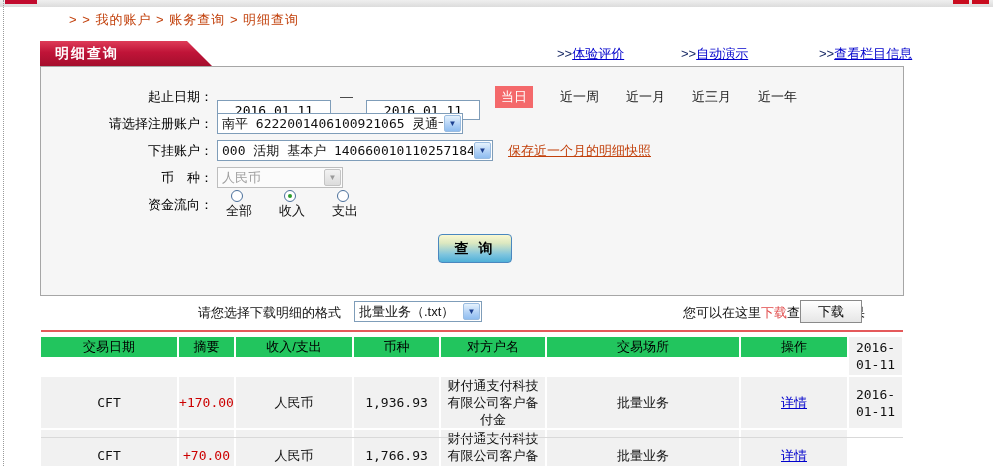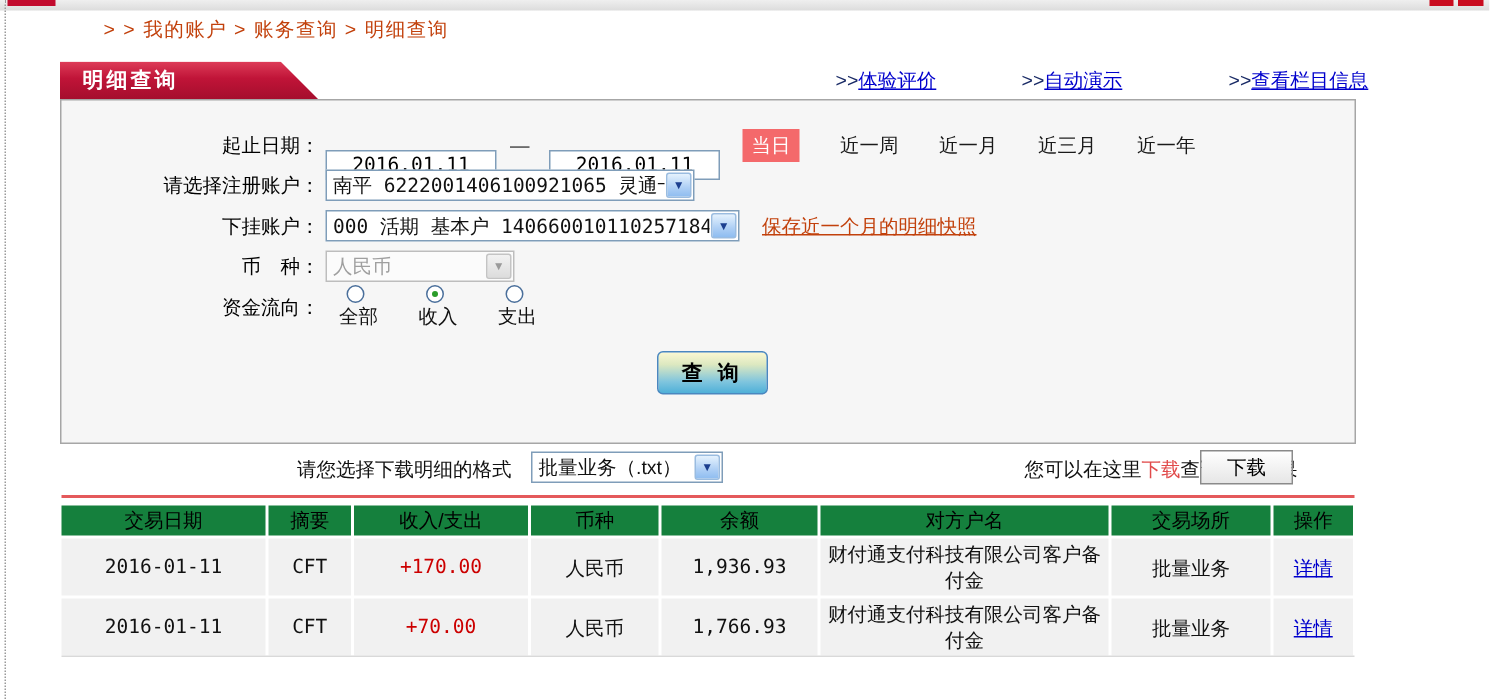--- a/index.html
+++ b/index.html
@@ -118,21 +118,21 @@
   .red-line { position:absolute; left:41px; top:330px; width:862px; height:2px; background:#e4595b; }
 
   
   .rtable {
     position:absolute; left:41px; top:337px; width:861px;
     display:grid;
     grid-template-columns:136px 55px 116px 85px 104px 192px 106px 53px;
     gap:2px;
   }
   .hcell {
-    background:#15803d; height:20px; display:flex; align-items:center; justify-content:center;
+    background:#22c55e; height:20px; display:flex; align-items:center; justify-content:center;
     color:#000;
   }
   .bcell {
     background:#f1f1f1; min-height:38px; display:flex; align-items:center; justify-content:center;
     text-align:center; line-height:17px; padding:0 2px;
   }
   .amount { color:#cc0000; }
   .detail-link { color:#0000cc; text-decoration:underline; cursor:pointer; }
 
   .bottom-line { position:absolute; left:41px; top:437px; width:862px; height:1px; background:#d9d9d9; }
@@ -235,21 +235,20 @@
   <button class="dl-btn">下载</button>
 </div>
 
 <div class="red-line"></div>
 
 <div class="rtable">
   <div class="hcell">交易日期</div>
   <div class="hcell">摘要</div>
   <div class="hcell">收入/支出</div>
   <div class="hcell">币种</div>
-  <div class="hcell">余额</div>
   <div class="hcell">对方户名</div>
   <div class="hcell">交易场所</div>
   <div class="hcell">操作</div>
 
   <div class="bcell mono">2016-01-11</div>
   <div class="bcell mono">CFT</div>
   <div class="bcell mono amount">+170.00</div>
   <div class="bcell">人民币</div>
   <div class="bcell mono">1,936.93</div>
   <div class="bcell">财付通支付科技有限公司客户备付金</div>

